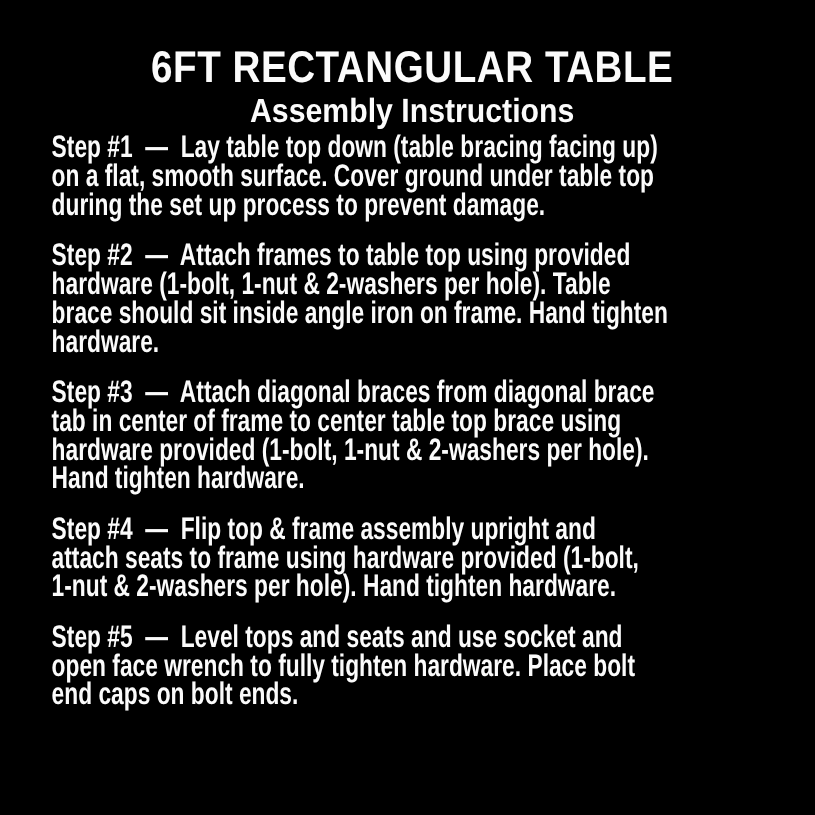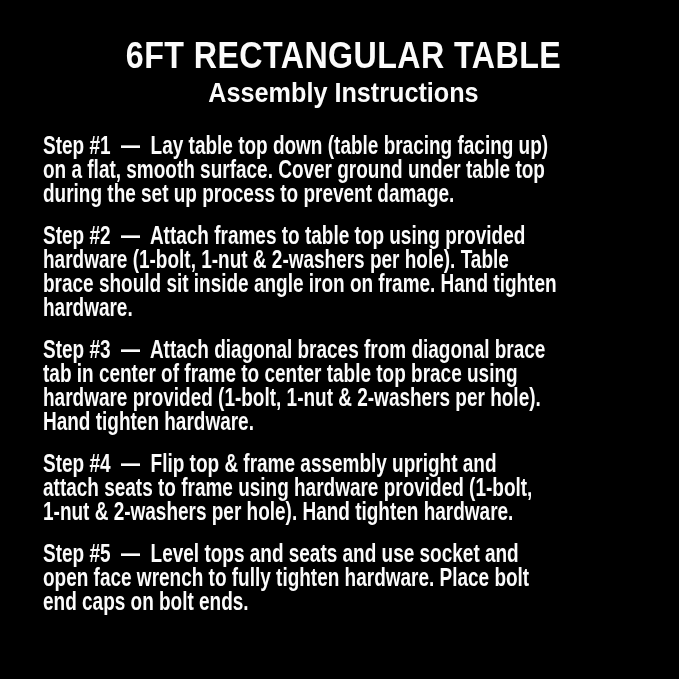--- a/index.html
+++ b/index.html
@@ -32,21 +32,20 @@
   .subtitle {
     margin: 0;
     font-size: 28px;
     line-height: 34px;
     text-align: center;
     white-space: nowrap;
     transform: scale(0.9, 1);
     transform-origin: 50% 50%;
   }
   .steps {
-    margin-top: 23px;
   }
   .step {
     margin: 0 0 18px 0;
     font-size: 26px;
     line-height: 24px;
     width: 830px;              
     white-space: pre-wrap;     
     letter-spacing: 0;
     transform: scale(0.73, 1); 
     transform-origin: left top;

